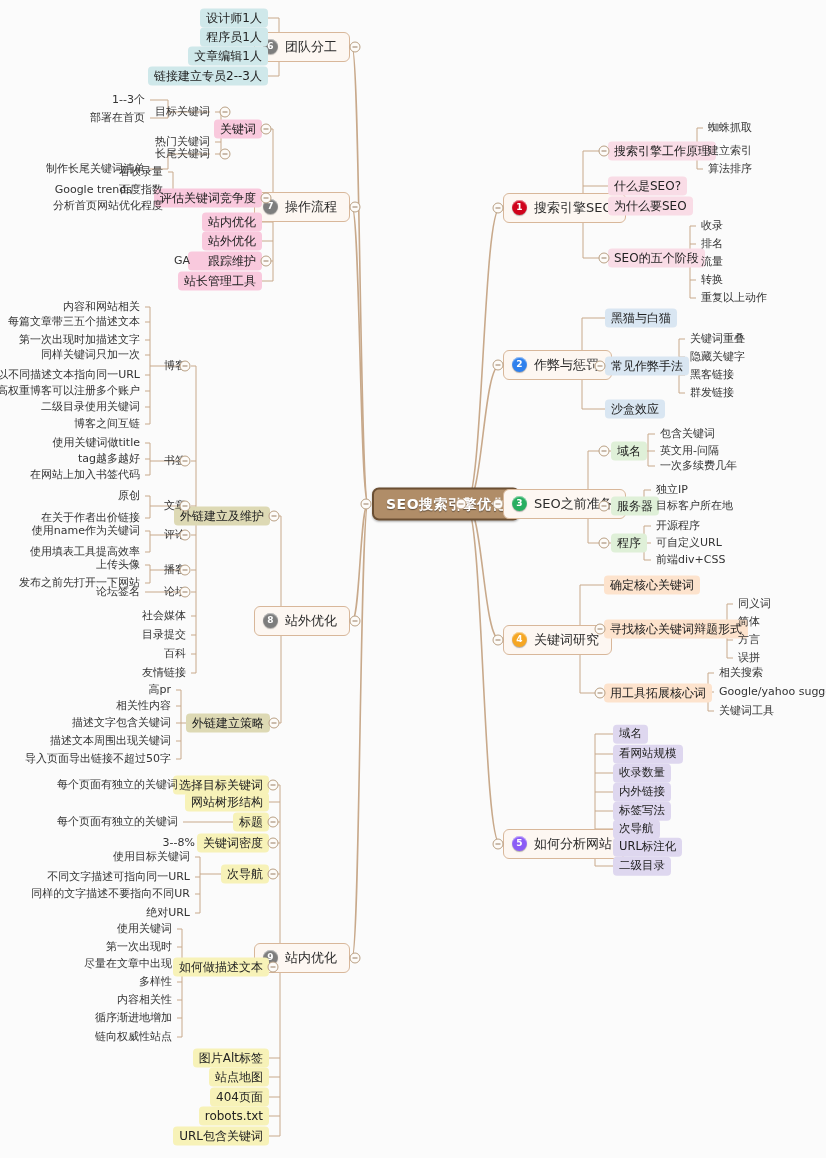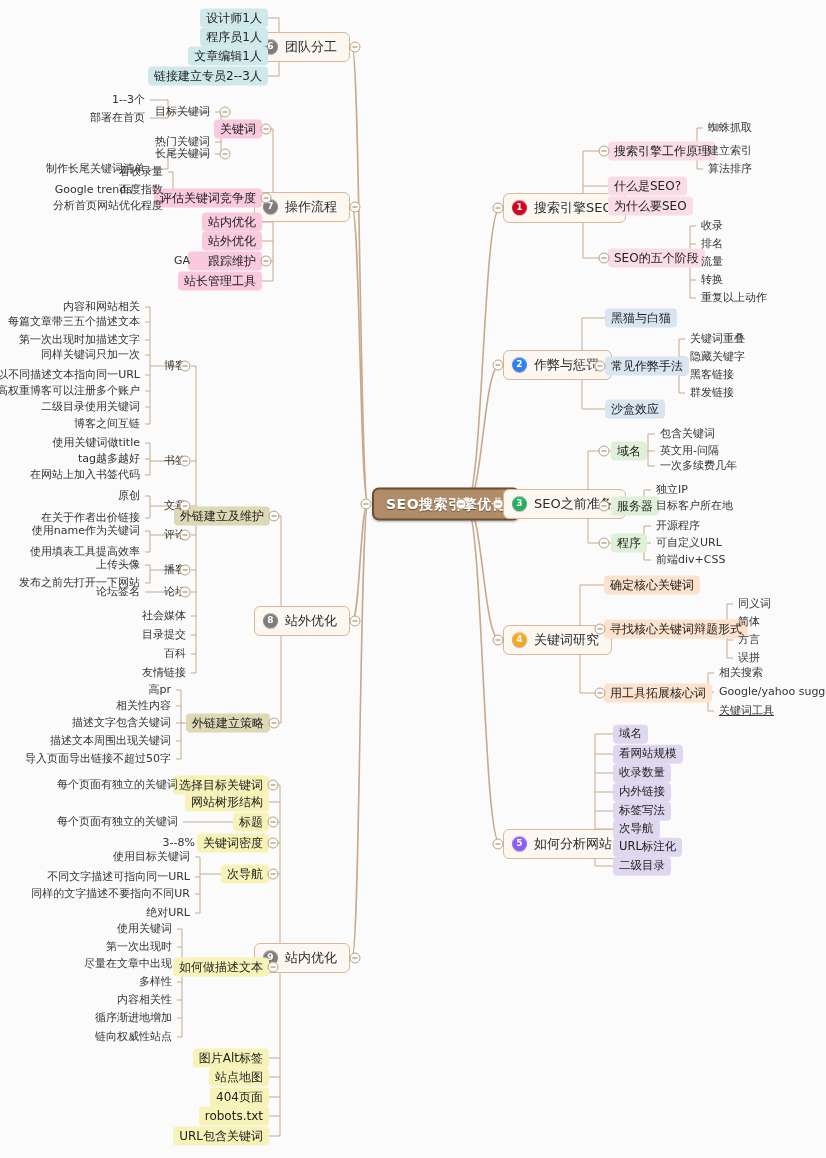--- a/index.html
+++ b/index.html
@@ -346,21 +346,21 @@
       <div class="node l2" style="top: 629px; left: 604px; background: rgb(253, 227, 205);">寻找核心关键词辩题形式</div>
       <div class="node l2" style="top: 693px; left: 604px; background: rgb(253, 227, 205);">用工具拓展核心词</div>
       <div class="toggle" style="left: 600px; top: 629px;"></div>
       <div class="toggle" style="left: 600px; top: 693px;"></div>
       <div class="node l3" style="top: 604px; left: 733px;">同义词</div>
       <div class="node l3" style="top: 622px; left: 733px;">简体</div>
       <div class="node l3" style="top: 640px; left: 733px;">方言</div>
       <div class="node l3" style="top: 658px; left: 733px;">误拼</div>
       <div class="node l3" style="top: 673px; left: 714px;">相关搜索</div>
       <div class="node l3" style="top: 692px; left: 714px;">Google/yahoo suggest</div>
-      <div class="node l3" style="top: 711px; left: 714px; text-decoration: underline;">关键词工具</div>
+      <div class="node l3" style="top: 711px; left: 714px;">关键词工具</div>
       <div class="node l2" style="top: 734px; left: 613px; background: rgb(222, 215, 239); font-size: 11.5px;">域名</div>
       <div class="node l2" style="top: 754px; left: 613px; background: rgb(222, 215, 239); font-size: 11.5px;">看网站规模</div>
       <div class="node l2" style="top: 773px; left: 613px; background: rgb(222, 215, 239); font-size: 11.5px;">收录数量</div>
       <div class="node l2" style="top: 792px; left: 613px; background: rgb(222, 215, 239); font-size: 11.5px;">内外链接</div>
       <div class="node l2" style="top: 811px; left: 613px; background: rgb(222, 215, 239); font-size: 11.5px;">标签写法</div>
       <div class="node l2" style="top: 829px; left: 613px; background: rgb(222, 215, 239); font-size: 11.5px;">次导航</div>
       <div class="node l2" style="top: 847px; left: 613px; background: rgb(222, 215, 239); font-size: 11.5px;">URL标注化</div>
       <div class="node l2" style="top: 866px; left: 613px; background: rgb(222, 215, 239); font-size: 11.5px;">二级目录</div>
       <div class="node l1" style="top: 47px; right: 476px;">
         <span class="badge" style="background: rgb(125, 125, 125);">6</span>

